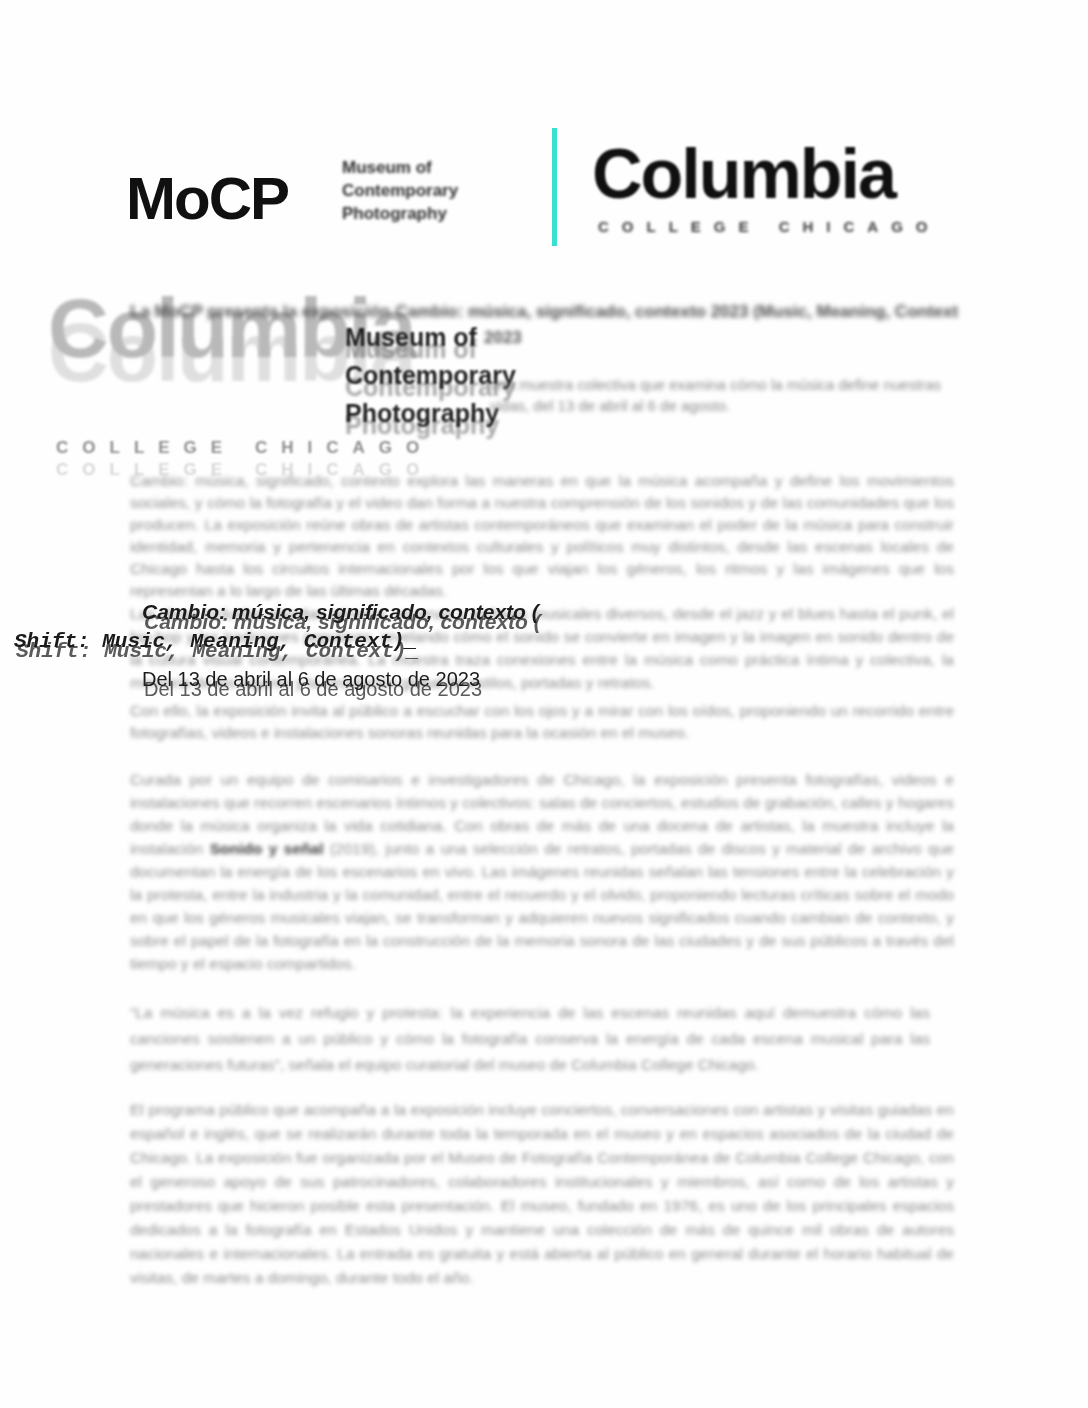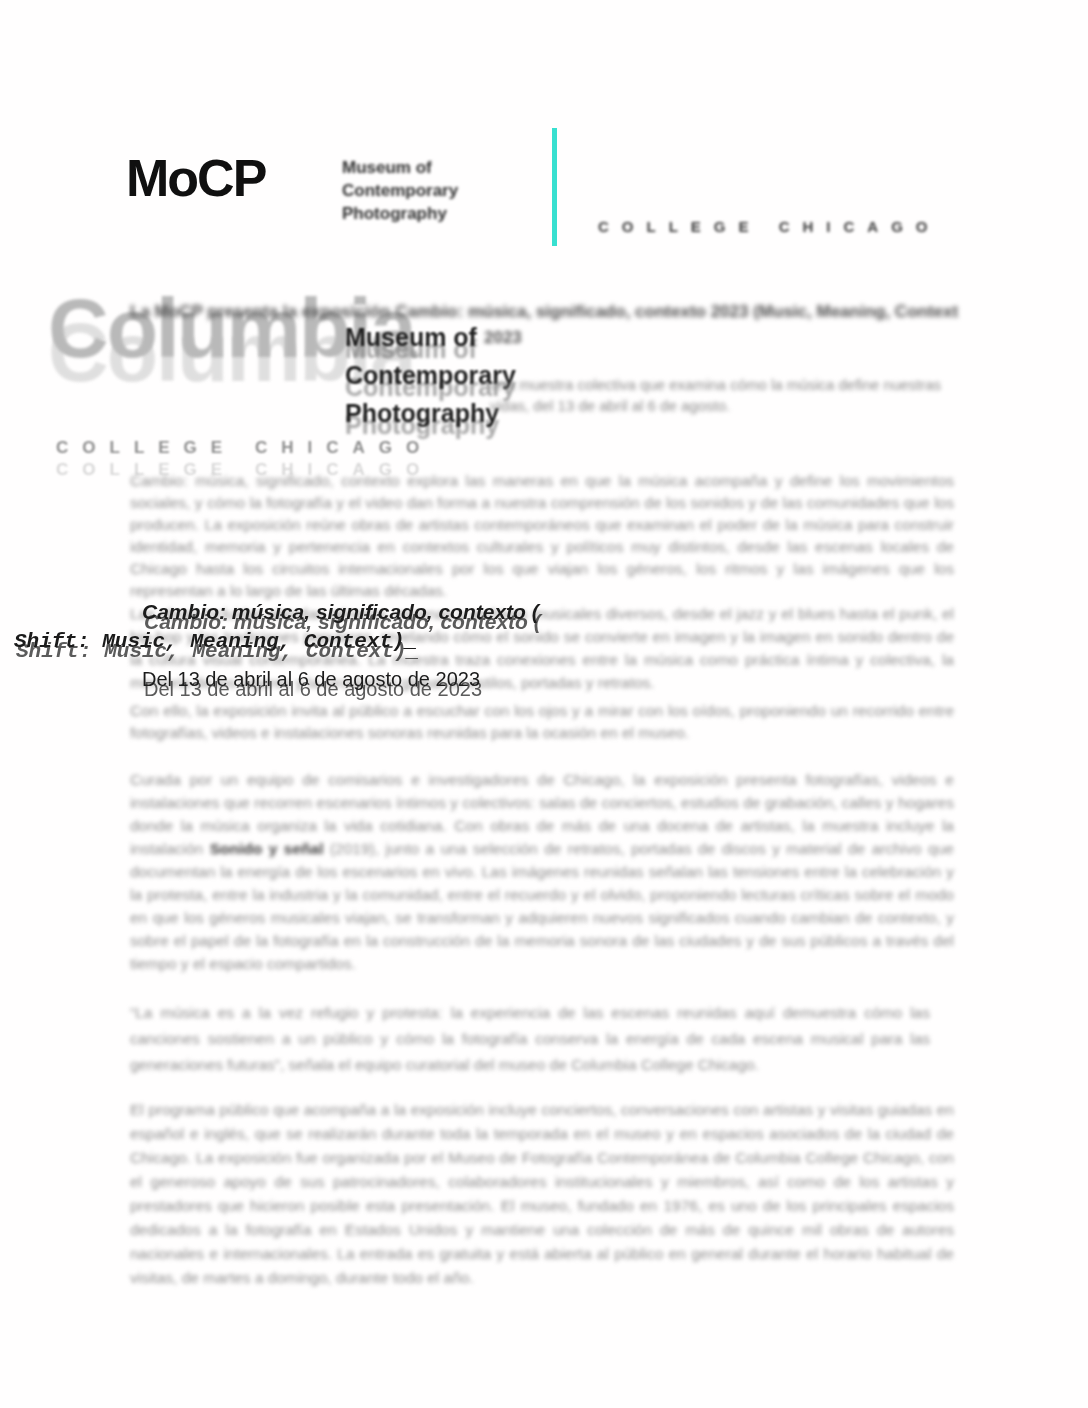--- a/index.html
+++ b/index.html
@@ -2,21 +2,21 @@
 <html><head>
 <meta charset="utf-8">
 <style>
   html,body{margin:0;padding:0;background:#ffffff;}
   #page{
     position:relative;width:1088px;height:1408px;background:#fffefe;
     font-family:"Liberation Sans", sans-serif;overflow:hidden;color:#111;
   }
   
   .mocp-logo{
-    position:absolute;left:126px;top:148px;font-size:52px;font-weight:800;
+    position:absolute;left:126px;top:164px;font-size:60px;font-weight:800;
     letter-spacing:-2px;color:#101010;filter:blur(0.7px);
   }
   .mocp-tagline{
     position:absolute;left:342px;top:156px;font-size:17px;font-weight:700;
     line-height:23px;color:#2e2e2e;filter:blur(1.6px);
   }
   .teal-divider{
     position:absolute;left:552px;top:128px;width:5px;height:118px;
   }
   .columbia-logo{
@@ -89,20 +89,21 @@
 
 <div id="page">
 
   <div class="mocp-logo">MoCP</div>
   <div class="mocp-tagline">
     <div>Museum of</div>
     <div>Contemporary</div>
     <div>Photography</div>
   </div>
   <div class="teal-divider" style="background: rgb(56, 224, 208);"></div>
+  <div class="columbia-logo">Columbia</div>
   <div class="columbia-sub">COLLEGE CHICAGO</div>
 
   <div class="wm-columbia copy2">Columbia</div>
   <div class="wm-columbia">Columbia</div>
   <div class="wm-college copy2">COLLEGE CHICAGO</div>
   <div class="wm-college">COLLEGE CHICAGO</div>
 
   <div class="wm-museum copy2">
     <div>Museum of</div>
     <div>Contemporary</div>

